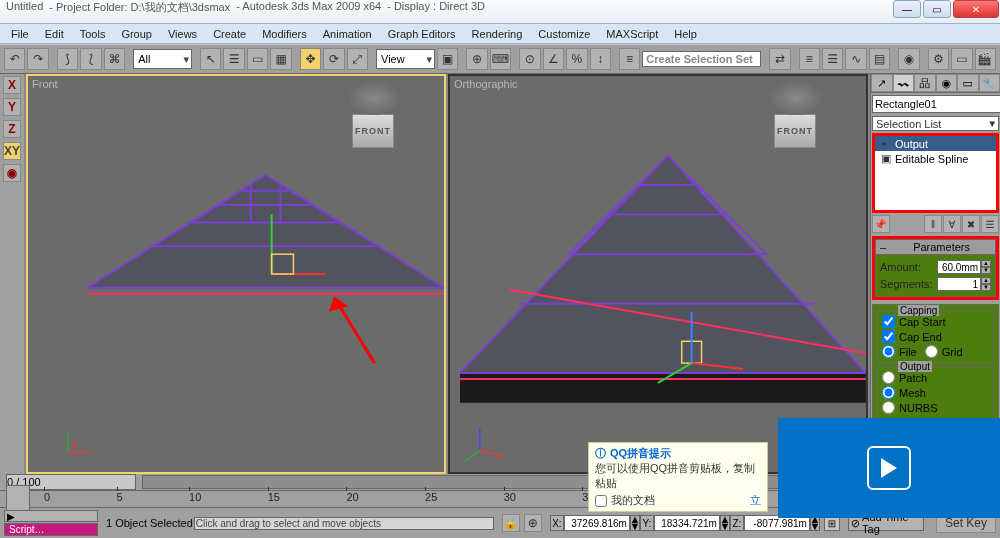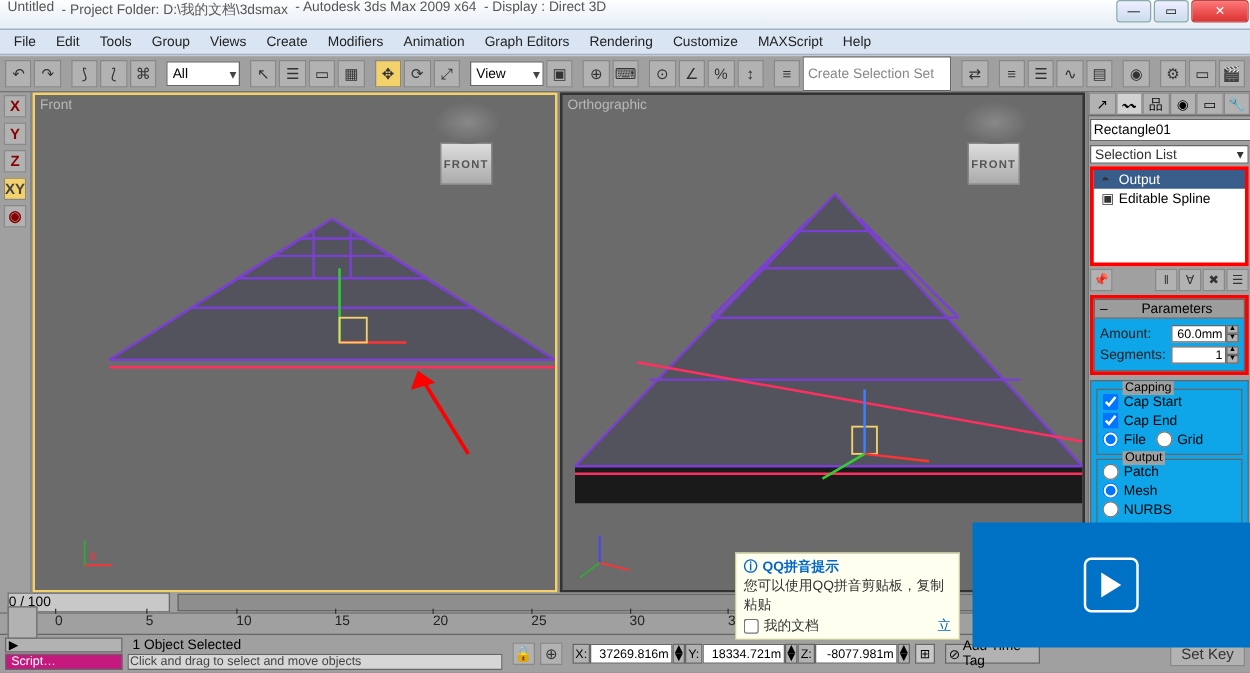--- a/index.html
+++ b/index.html
@@ -11,21 +11,21 @@
 .win-btn { width: 28px; height: 18px; border: 1px solid #8aa; background: linear-gradient(#eef,#cde); border-radius: 3px; margin: 0 1px; display:flex; align-items:center; justify-content:center; font-size:10px;}
 .win-close { width: 46px; background: linear-gradient(#f77,#d33); color:#fff; border-color:#b44;}
 .menubar { height: 20px; background: #d9e5f3; display: flex; align-items: center; padding-left: 4px; border-bottom: 1px solid #9db3cc; gap: 2px;}
 .menubar .menu-item { padding: 2px 7px; color: #222; cursor: default; }
 .toolbar { height: 30px; background: #a0a0a0; border-top:1px solid #cacaca; border-bottom:1px solid #666; display:flex; align-items:center; padding:0 4px; gap:2px; }
 .tb-btn { width:22px; height:22px; background:#b2b2b2; border:1px solid #888; display:inline-flex; align-items:center; justify-content:center; font-size:12px; color:#333;}
 .tb-btn.highlight { background:#f3d26b; }
 .tb-select { height:20px; background:#fff; border:1px solid #666; font-size:11px; padding:0 14px 0 4px; position:relative; display:inline-flex; align-items:center;}
 .tb-select::after { content:"▾"; position:absolute; right:2px; color:#444; }
 .tb-sep { width:4px; }
-.tb-input { width:122px; height:28px; background:#fff; border:1px solid #666; padding:0 3px; display:inline-flex; align-items:center; color:#888;}
+.tb-input { width:122px; height:16px; background:#fff; border:1px solid #666; padding:0 3px; display:inline-flex; align-items:center; color:#888;font-weight:bold;}
 .main { position:absolute; top:74px; left:0; right:0; bottom:64px; display:flex; }
 .left-gutter { width:24px; background:#a0a0a0; padding-top:2px; display:flex; flex-direction:column; align-items:center; gap:4px;}
 .left-gutter .axis { width:18px; height:18px; display:flex; align-items:center; justify-content:center; font-weight:bold; font-size:12px; color:#800; background:#b2b2b2; border:1px solid #888;}
 .left-gutter .axis.xy { background:#f3d26b; color:#444;}
 .viewports { flex:1; display:flex; gap:2px; background:#888; padding:0 2px;}
 .viewport { flex:1; position:relative; background:#6b6b6b; }
 .viewport.active { border:2px solid #f3d26b; }
 .viewport.inactive { border:2px solid #333;}
 .vp-label { position:absolute; top:2px; left:4px; color:#b8b8b8; font-size:11px; z-index:5;}
 .vp-cube { position:absolute; top:38px; right:50px; width:42px; height:34px; background:linear-gradient(#ddd,#aaa); border:1px solid #888; display:flex; align-items:center; justify-content:center; font-size:9px; color:#555; font-weight:bold; letter-spacing:1px;}
@@ -42,21 +42,21 @@
 .mod-item { height:15px; display:flex; align-items:center; padding-left:6px; gap:4px; font-size:11px;}
 .mod-item.sel { background:#385d8a; color:#fff;}
 .mod-icon { width:10px; display:inline-block; color:#333;}
 .mod-toolbar { height:22px; display:flex; gap:1px; padding:1px;}
 .mod-toolbar .tb-btn{width:18px; height:18px; font-size:10px;}
 .rollout { margin:2px 1px; }
 .rollout.redbox { border:3px solid #ff0000; }
 .rollout-header { height:16px; background:#9c9c9c; border:1px solid #666; display:flex; align-items:center; padding:0 4px; gap:6px;}
 .rollout-header .toggle { display:inline-block;}
 .rollout-header .text { flex:1; text-align:center;}
-.rollout-body { background:#0ea5e9; border:1px solid #666; border-top:none; padding:3px 4px;}
+.rollout-body { background:#4d7c0f; border:1px solid #666; border-top:none; padding:3px 4px;}
 .param-row { display:flex; align-items:center; justify-content:space-between; height:16px; margin:1px 0;}
 .param-row label { font-size:11px; color:#222;}
 .spinner { display:flex; height:14px;}
 .spinner input { width:44px; height:14px; border:1px solid #666; background:#fff; font-size:10px; text-align:right; padding-right:2px;}
 .spinner .arrows { width:10px; display:flex; flex-direction:column;}
 .spinner .arrows div{height:7px; background:#b2b2b2; border:1px solid #666; font-size:6px; line-height:5px; text-align:center;}
 .group { border:1px solid #666; margin:3px 0; padding:2px 4px 4px; position:relative;}
 .group .gtitle { position:absolute; top:-7px; left:20px; background:#a0a0a0; padding:0 2px; font-size:10px;}
 .chk, .rad { display:flex; align-items:center; gap:4px; font-size:11px; height:15px;}
 .chk input, .rad input { margin:0;}
@@ -390,21 +390,21 @@
       <span>50</span>
       <span>55</span>
       <span>60</span>
     </div>
   </div>
   <div class="statusbar">
     <div class="status-left">
       <div class="sl1">▶</div>
       <div class="sl2">Script…</div>
     </div>
-    <div style="display:flex; flex-direction:column; gap:1px;">
+    <div style="display:flex; flex-direction:row; gap:1px;">
       <span class="status-info">1 Object Selected</span>
       <div class="prompt">Click and drag to select and move objects</div>
     </div>
     <div class="tb-btn" style="width:18px;height:18px;margin-left:4px">🔒</div>
     <div class="tb-btn" style="width:18px;height:18px">⊕</div>
     <div class="coord">
       <div class="cbox label">X:</div>
       <div class="cbox val">37269.816m</div>
       <div class="cbox spin">
           <div>▲</div>

